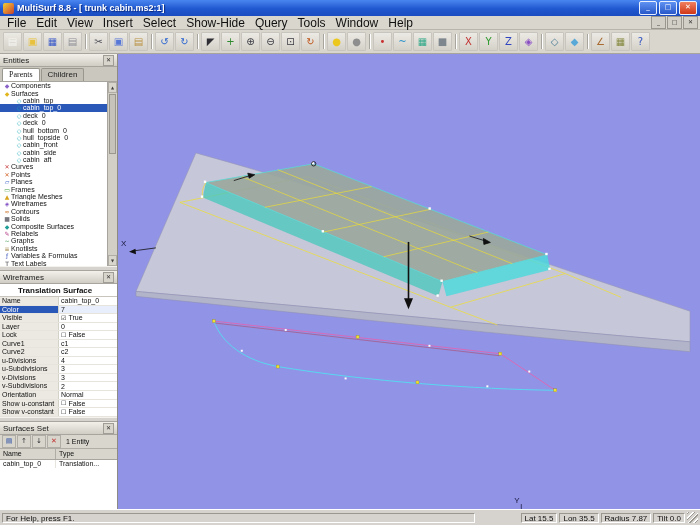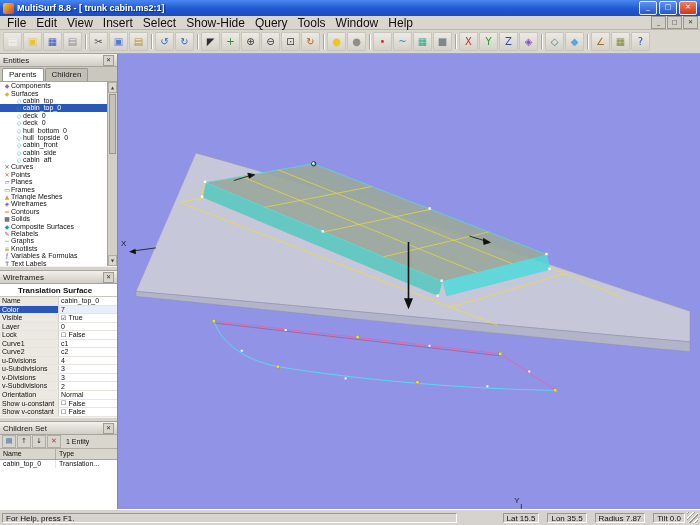--- a/index.html
+++ b/index.html
@@ -35,21 +35,21 @@
   #entities-panel{height:212px;flex:none;}
   #properties-panel{height:146px;flex:none;}
   #selection-panel{flex:1;min-height:0;}
   .splitter{height:3px;flex:none;background:#d6d3ce;border-top:1px solid #f4f2ec;border-bottom:1px solid #a8a59e;}
   .phead{height:12px;flex:none;background:linear-gradient(180deg,#f2f0ea,#d0cdc4);border-bottom:1px solid #a8a59e;display:flex;align-items:center;font-size:8px;padding:0 3px;color:#202020;}
   .close-x{margin-left:auto;font-size:6px;width:9px;height:9px;line-height:8px;text-align:center;border:1px solid #a09d96;background:#d8d5cc;color:#303030;}
 
   
   .tabs{height:13px;flex:none;display:flex;background:#cac7be;border-bottom:1px solid #a8a59e;padding:1px 0 0 2px;gap:1px;}
   .tab{font-size:8px;padding:0 6px;line-height:11px;border:1px solid #9a978e;border-bottom:none;background:#c2bfb6;border-radius:2px 2px 0 0;color:#202020;}
-  .tab.active{background:#ffffff;}
+  .tab.active{background:#ffffff;font-family:Liberation Serif, serif;}
   .tree{flex:1;background:#fff;position:relative;overflow:hidden;}
   .trow{height:7.4px;display:flex;align-items:center;white-space:nowrap;overflow:hidden;padding-right:10px;}
   .trow.cat{padding-left:3px;}
   .trow.child{padding-left:15px;}
   .trow.selected{background:#2a58b8;}
   .trow.selected .tlabel{color:#fff;}
   .ticon{width:8px;flex:none;font-size:6px;line-height:7px;text-align:center;}
   .tlabel{font-size:7px;line-height:7px;color:#101010;}
   .scrollbar{position:absolute;top:0;right:0;bottom:0;width:9px;background:#d2cfc6;border-left:1px solid #a8a59e;display:flex;flex-direction:column;}
   .sb-btn{height:9px;flex:none;font-size:4px;text-align:center;line-height:9px;background:#d8d5cc;border:1px solid #b0ada6;color:#404040;}
@@ -550,21 +550,21 @@
               </span>
             </div>
 
           </div>
       </div>
 
       <div class="splitter"></div>
 
       <div class="panel" id="selection-panel">
         <div class="phead">
-          <span>Children Set</span>
+          <span>Surfaces Set</span>
           <span class="close-x glyph">✕</span>
         </div>
         <div class="seltools">
           <span style="display:flex;gap:1px;">
 
               <span class="selbtn">
                 <span class="glyph" style="color: rgb(56, 88, 168);">▤</span>
               </span>
 
               <span class="selbtn">
@@ -677,21 +677,21 @@
         <g>
           <text x="397" y="454" font-size="8" fill="#16163a">Y</text>
           <line x1="404" y1="455" x2="404" y2="460" stroke="#20204a" stroke-width="0.8"></line>
         </g>
       </svg>
     </div>
   </div>
 
   <div class="statusbar">
     <span class="sseg help">For Help, press F1.</span>
-    <span style="display:flex;gap:8px;margin-left:44px;">
+    <span style="display:flex;gap:2px;margin-left:44px;">
 
         <span class="sseg">Lat 15.5</span>
 
         <span class="sseg">Lon 35.5</span>
 
         <span class="sseg">Radius 7.87</span>
 
         <span class="sseg">Tilt 0.0</span>
       </span>
     <span class="grip"></span>

